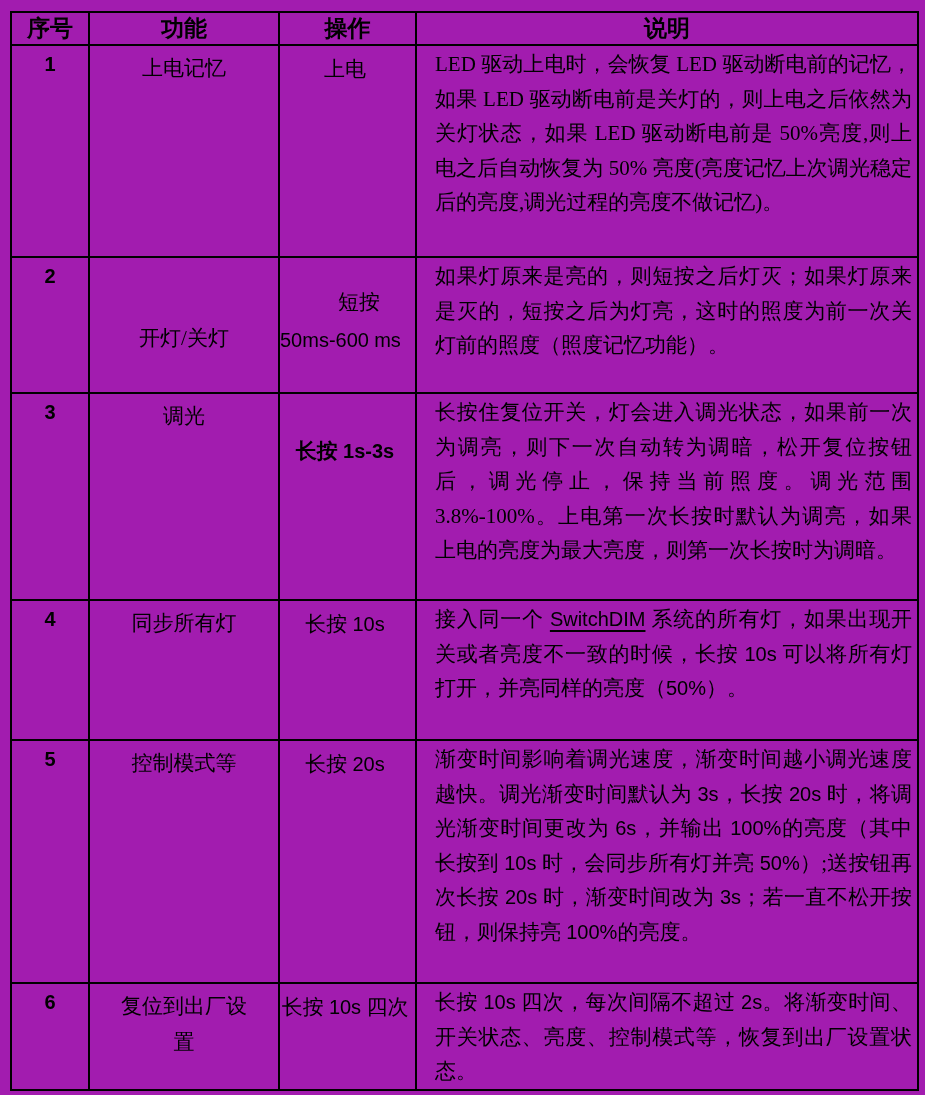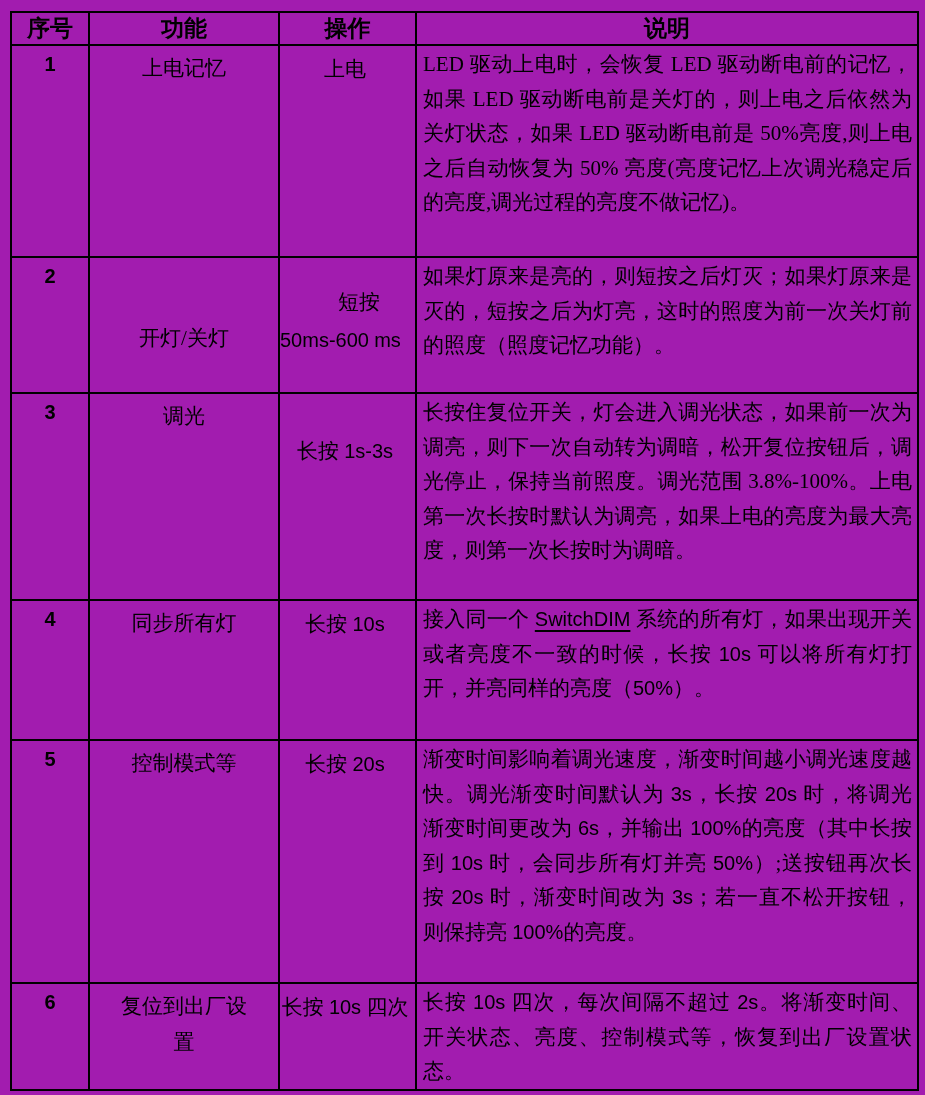--- a/index.html
+++ b/index.html
@@ -59,30 +59,30 @@
     text-align: center;
     padding: 4px 24px 0 24px;
     line-height: 36px;
   }
   td.func.vmid { padding-top: 62px; }
   td.op {
     text-align: center;
     padding: 4px 5px 0 0;
     line-height: 38px;
   }
-  td.op.pt-big { padding-top: 38px; }
+  td.op.pt-big { padding-top: 38px; font-weight: bold; }
   td.op.wrap-indent {
     text-align: left;
     text-indent: 58px;
     padding: 25px 6px 0 0;
     line-height: 38px;
   }
   td.desc {
     text-align: justify;
-    padding: 1px 5px 0 6px;
+    padding: 1px 5px 0 18px;
     line-height: 34.6px;
   }
   
   .lat {
     font-family: "Liberation Sans", "DejaVu Sans", sans-serif;
     font-size: 20px;
   }
   
   .lat-serif {
     font-family: "Liberation Serif", "DejaVu Serif", serif;

